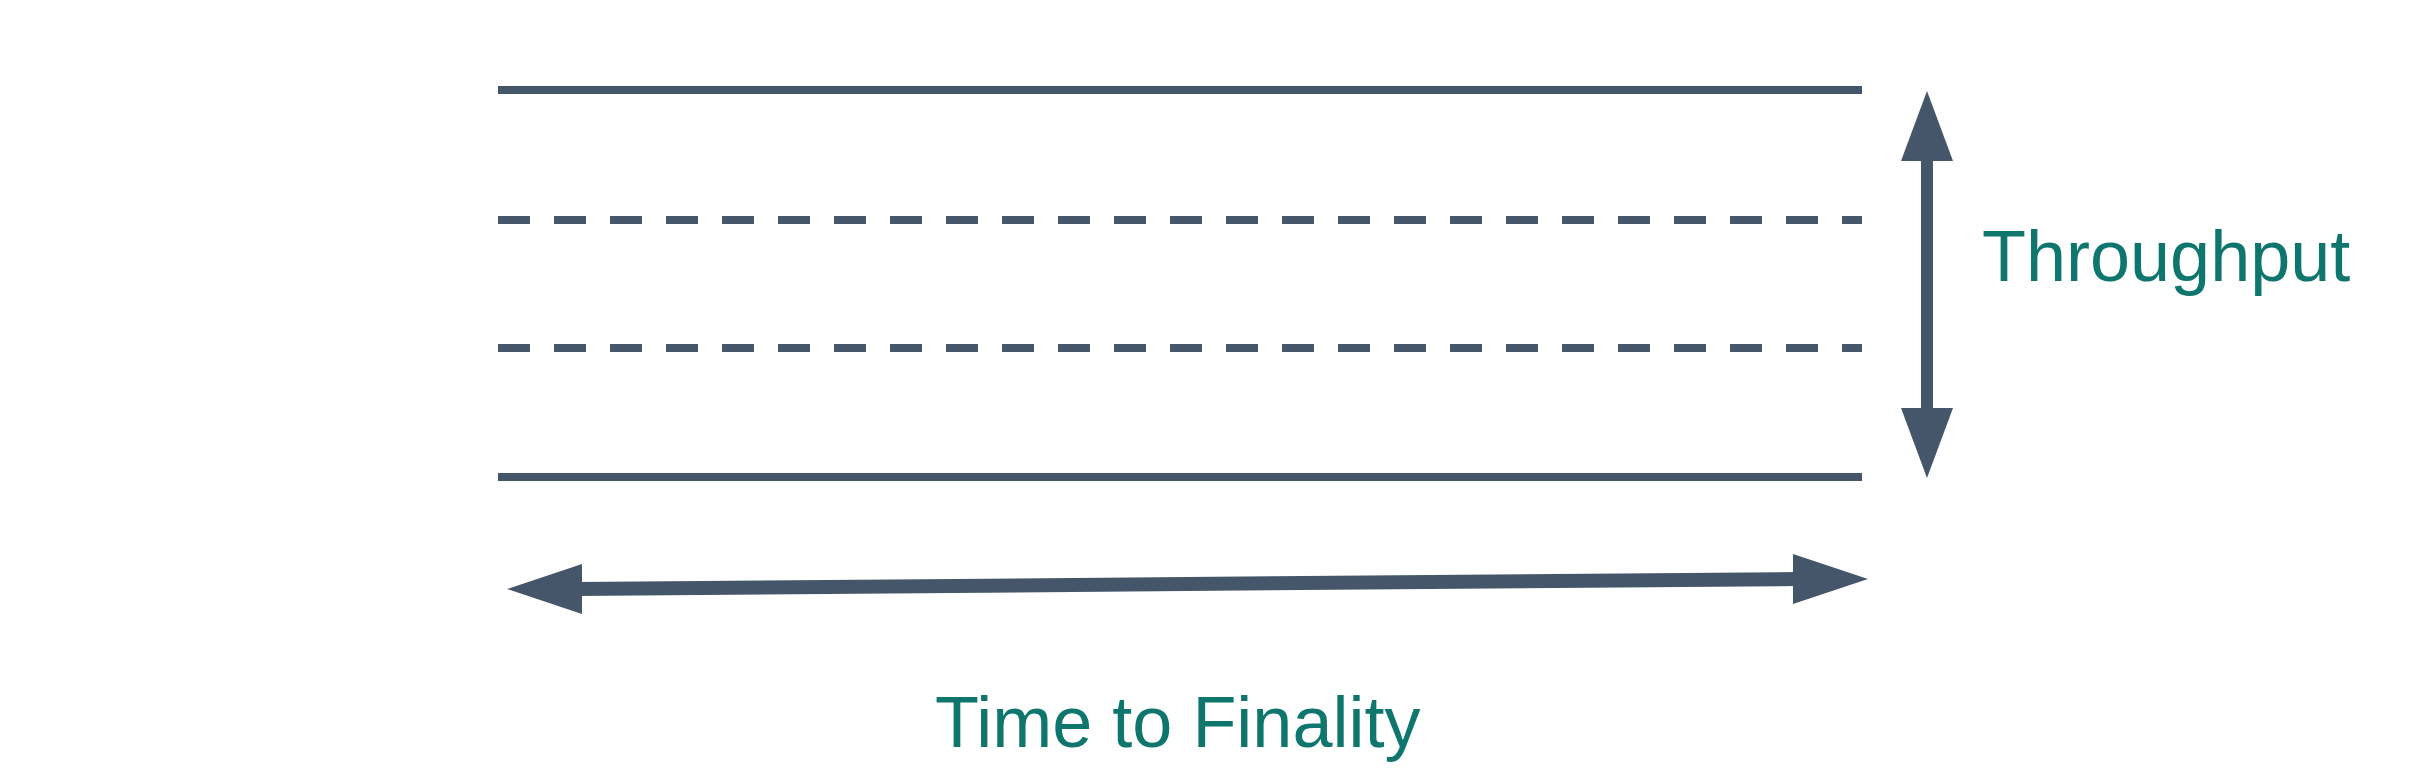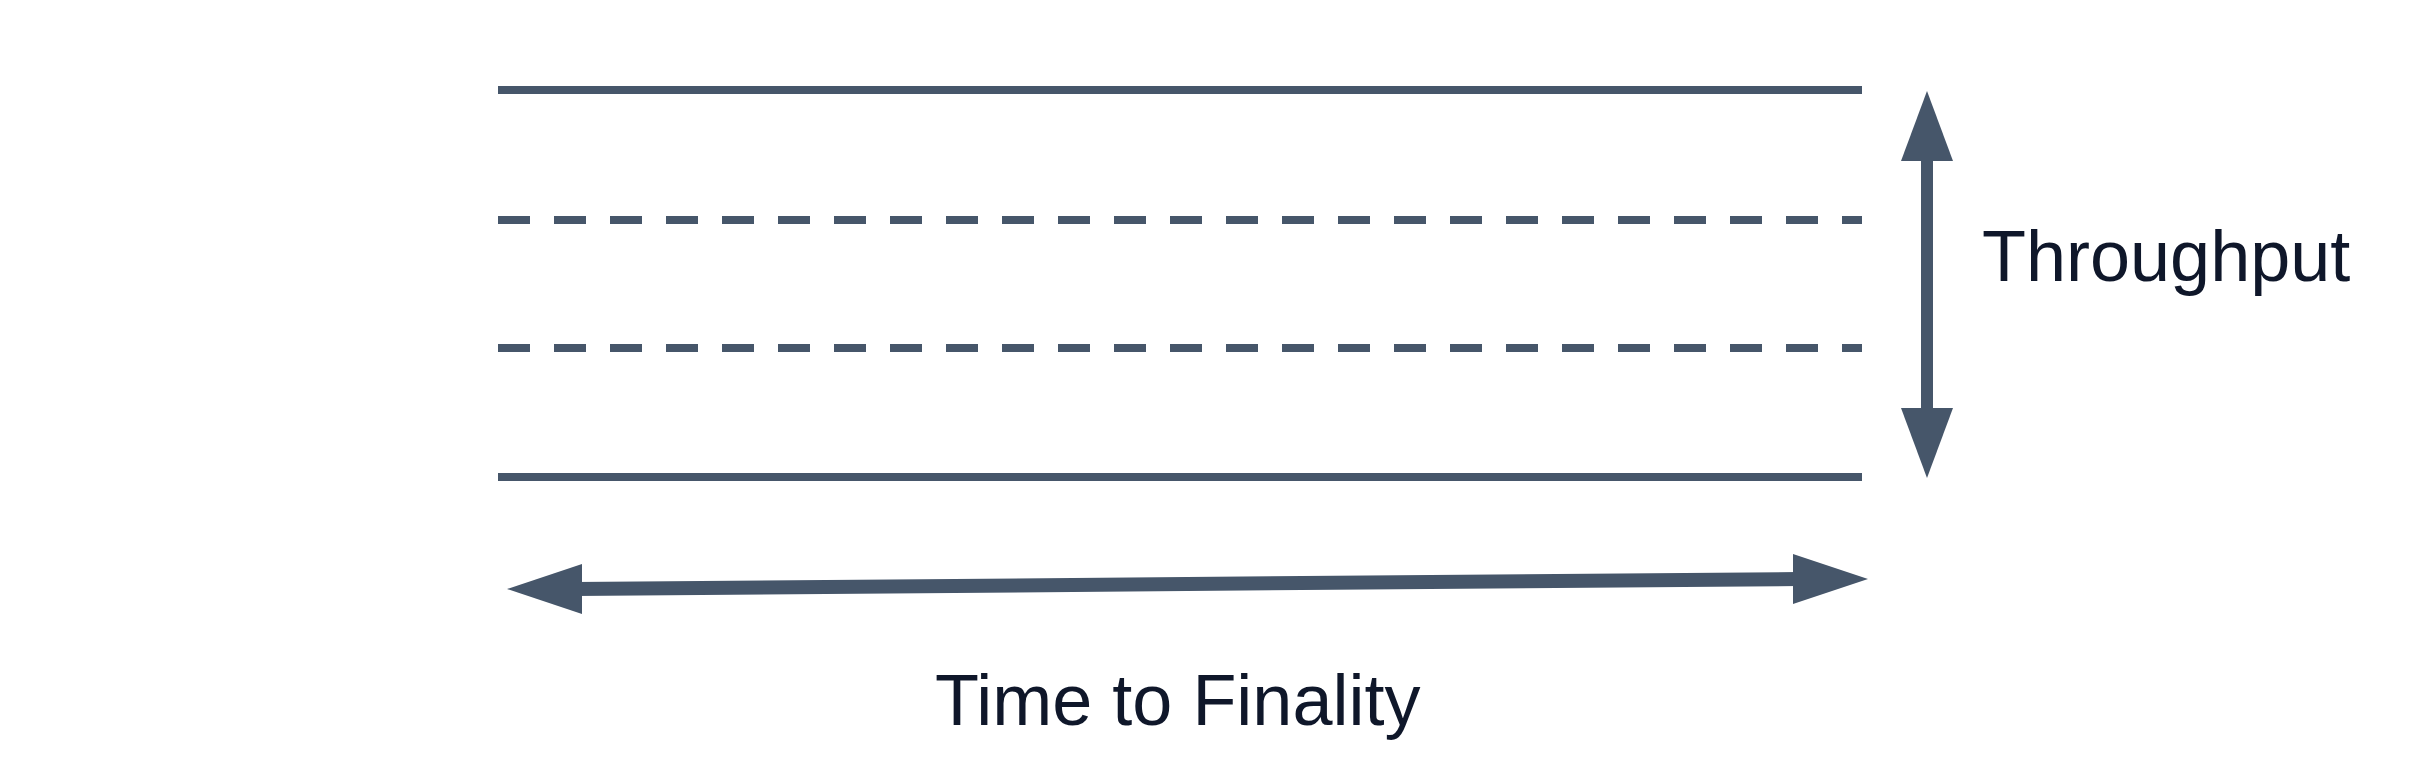--- a/index.html
+++ b/index.html
@@ -18,33 +18,33 @@
   .diagram-svg {
     position: absolute;
     left: 0;
     top: 0;
     width: 2410px;
     height: 780px;
     display: block;
   }
   .label {
     position: absolute;
-    color: #0f172a;
+    color: #0f766e;
     font-size: 72px;
     line-height: 1;
     white-space: nowrap;
     letter-spacing: 0;
   }
   .label-throughput {
     left: 1982px;
     top: 220px;
   }
   .label-ttf {
     left: 935px;
-    top: 664px;
+    top: 686px;
   }
 </style>
 </head>
 <body>
 
 <div class="canvas">
 
   <svg class="diagram-svg" viewBox="0 0 2410 780" xmlns="http://www.w3.org/2000/svg">
 
     <line x1="498" y1="90" x2="1862" y2="90" stroke-width="8" stroke="#46566a"></line>

